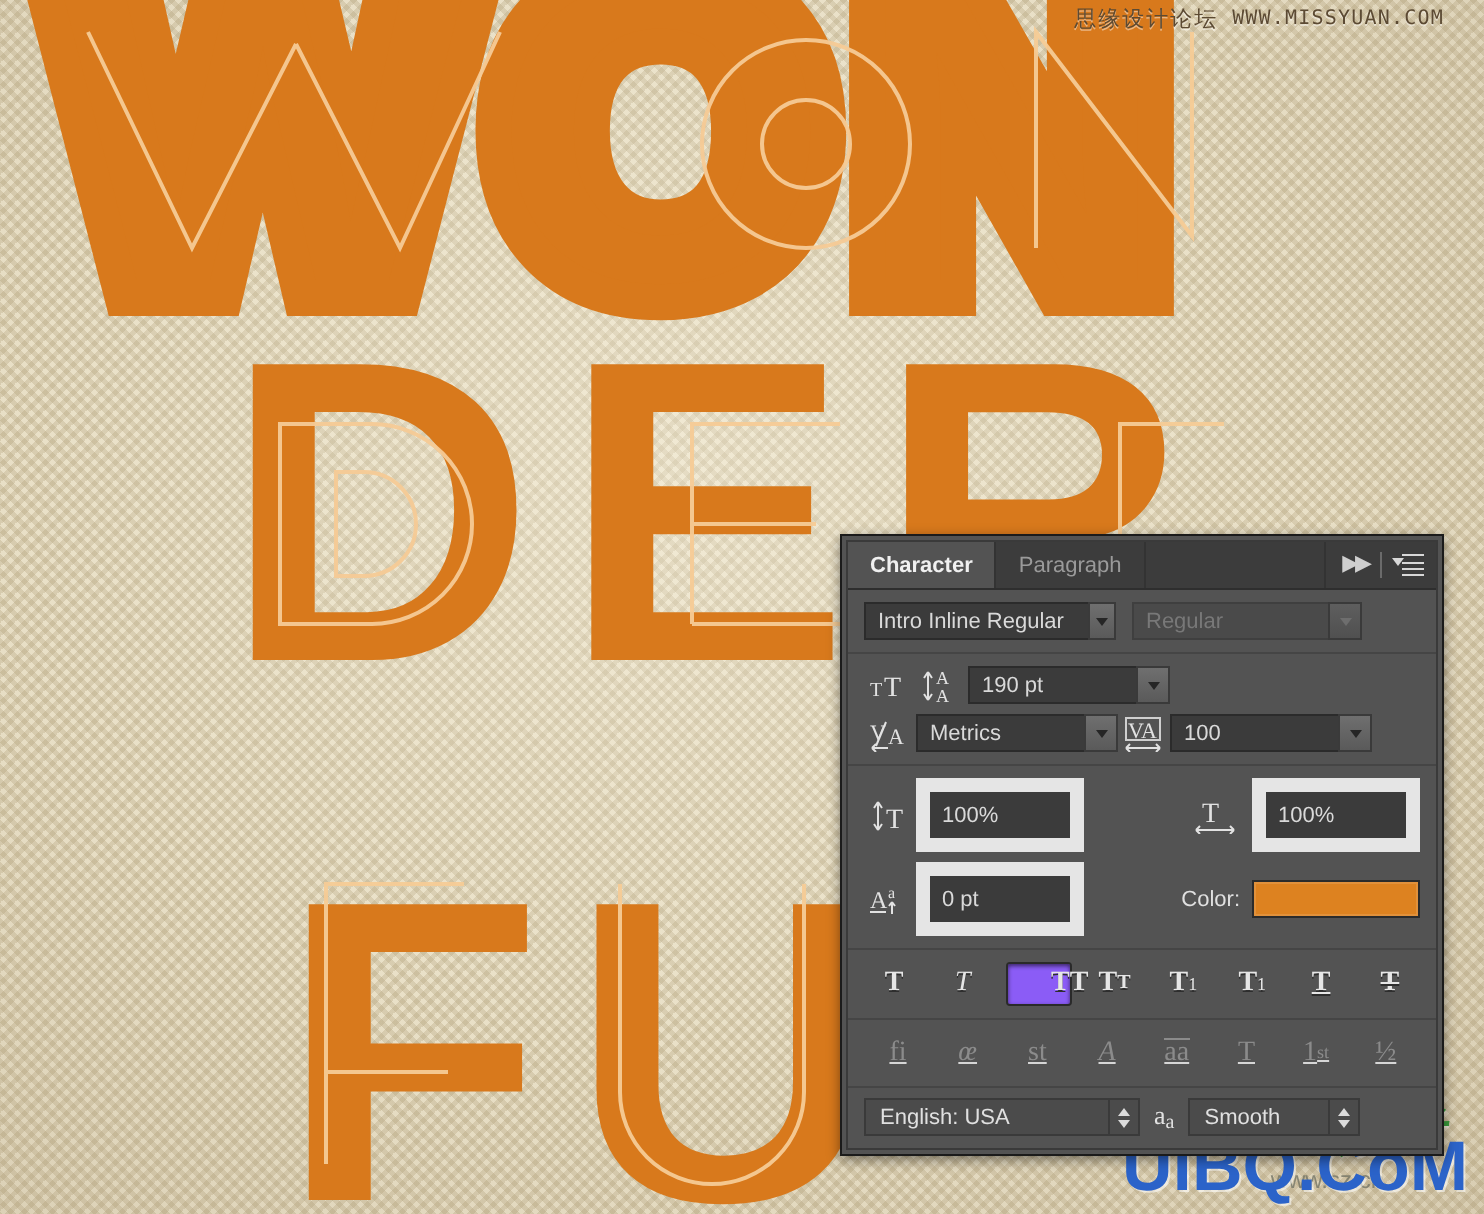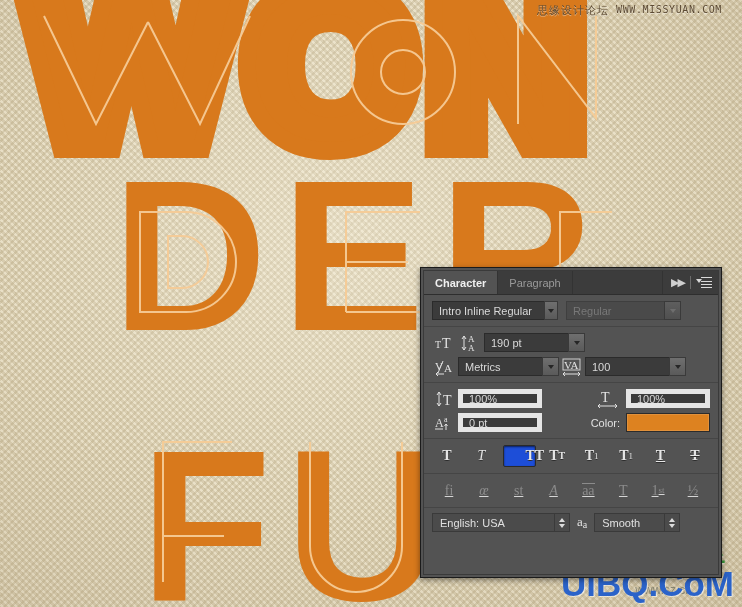--- a/index.html
+++ b/index.html
@@ -242,23 +242,23 @@
     border-left: 3px solid transparent;
     border-right: 3px solid transparent;
     border-top: 4px solid #262626;
   }
   .field.disabled .txt { background: #4a4a4a; color: #787878; border-color: #3f3f3f; }
   .field.disabled .arrow { background: linear-gradient(#5e5e5e,#505050); }
   .field.disabled .arrow .caret { border-top-color: #6e6e6e; }
 
   
   .boxfield {
-    height: 19px;
+    height: 37px;
     background: #3b3b3b;
-    border: 5px solid #e5e5e5;
+    border: 7px solid #e5e5e5;
     color: #d9d9d9;
     display: flex;
     align-items: center;
     padding: 0 6px;
     font-size: 11px;
     box-sizing: border-box;
   }
 
   
   .gi {
@@ -307,21 +307,21 @@
     font-family: "Liberation Serif", serif;
     font-size: 14px;
     line-height: 1;
     border: 1px solid transparent;
     border-radius: 2px;
     box-sizing: border-box;
     text-shadow: 0 1px 0 #2e2e2e;
     white-space: nowrap;
   }
   .sbtn.active {
-    background: #1d4ed8;
+    background: #8b5cf6;
     border-color: #2a2a2a;
     box-shadow: inset 0 1px 2px rgba(0,0,0,.6);
     padding-left: 31px;
   }
   .sbtn .sm { font-size: 9px; vertical-align: super; }
   .sbtn .sb { font-size: 9px; vertical-align: sub; }
   .sbtn .u { text-decoration: underline; }
   .sbtn .s { text-decoration: line-through; }
 
   .otbar {

